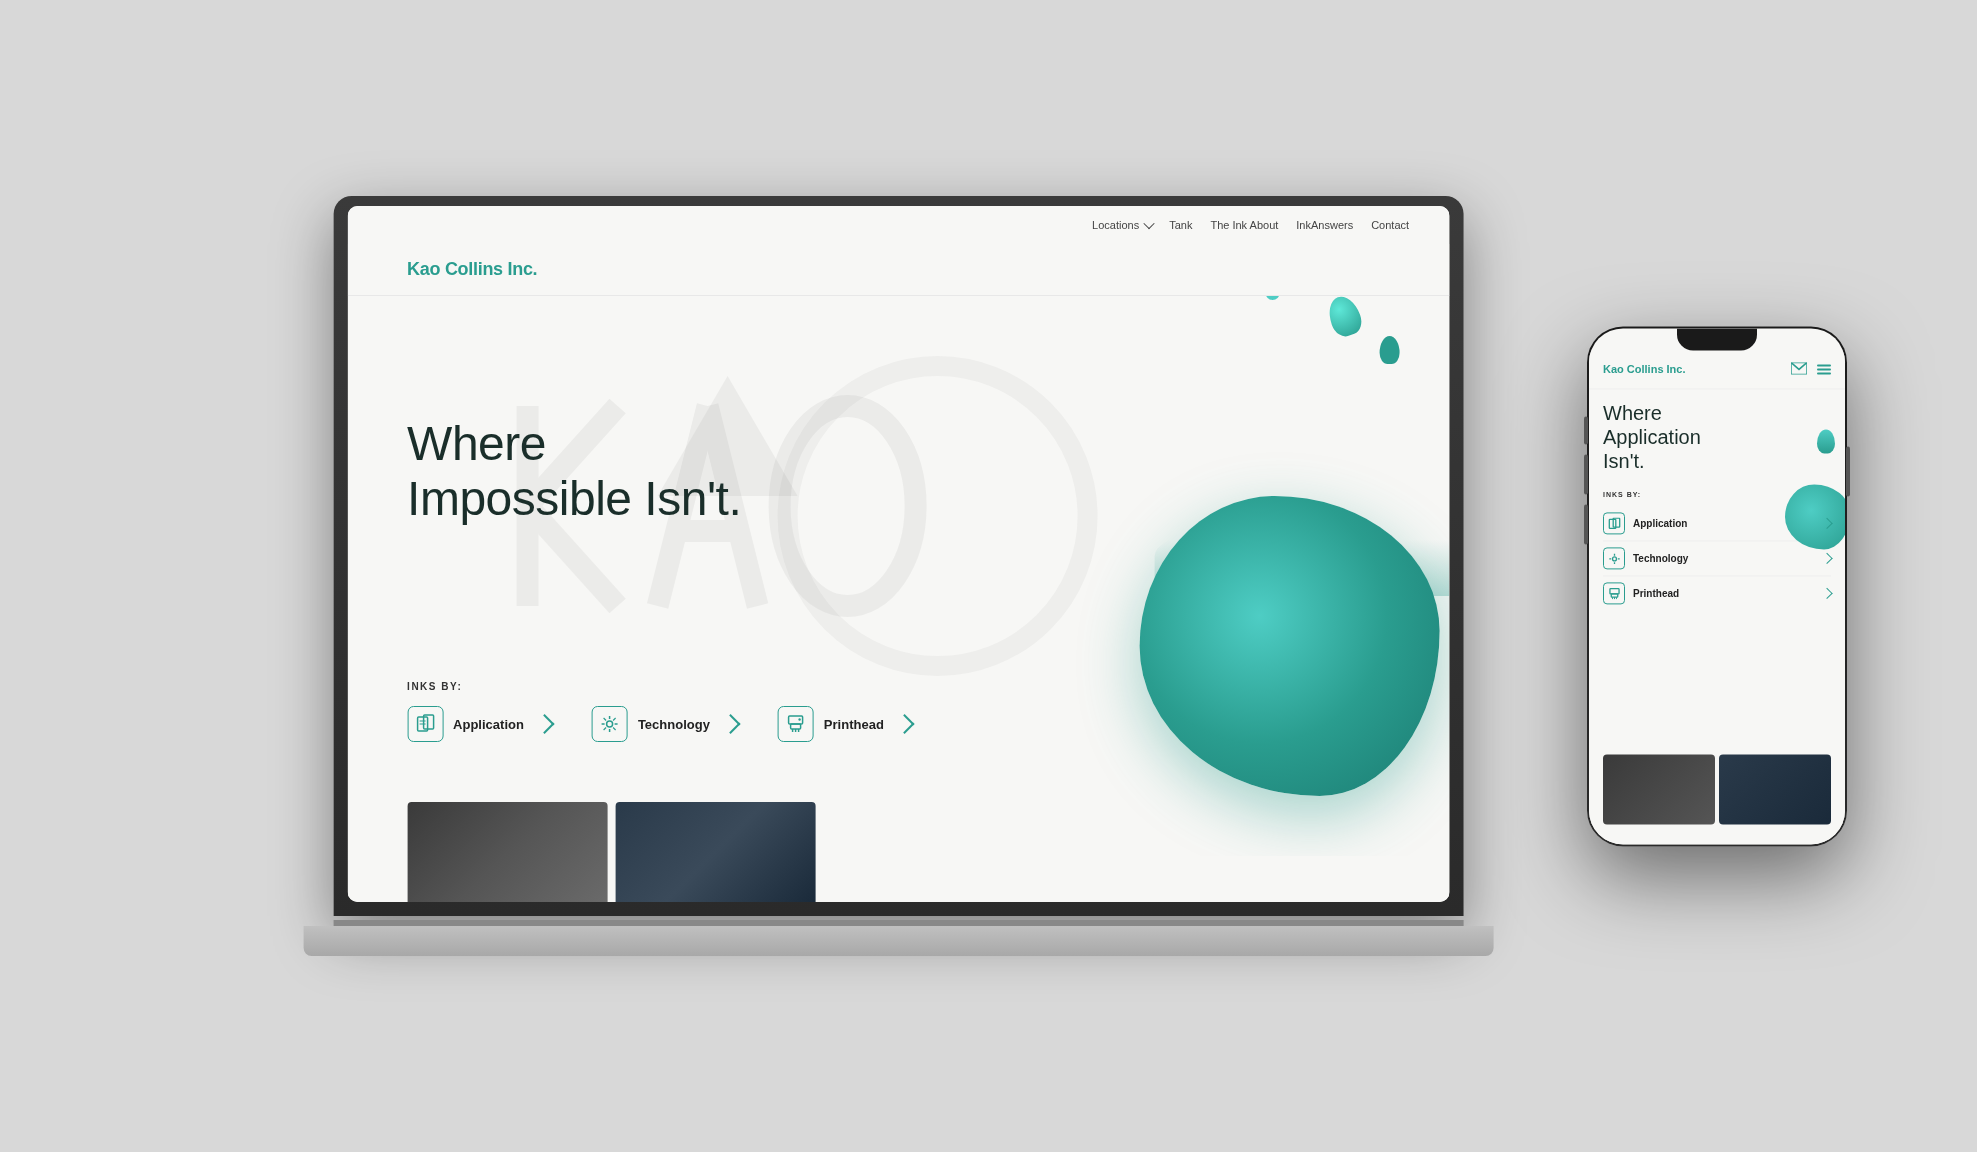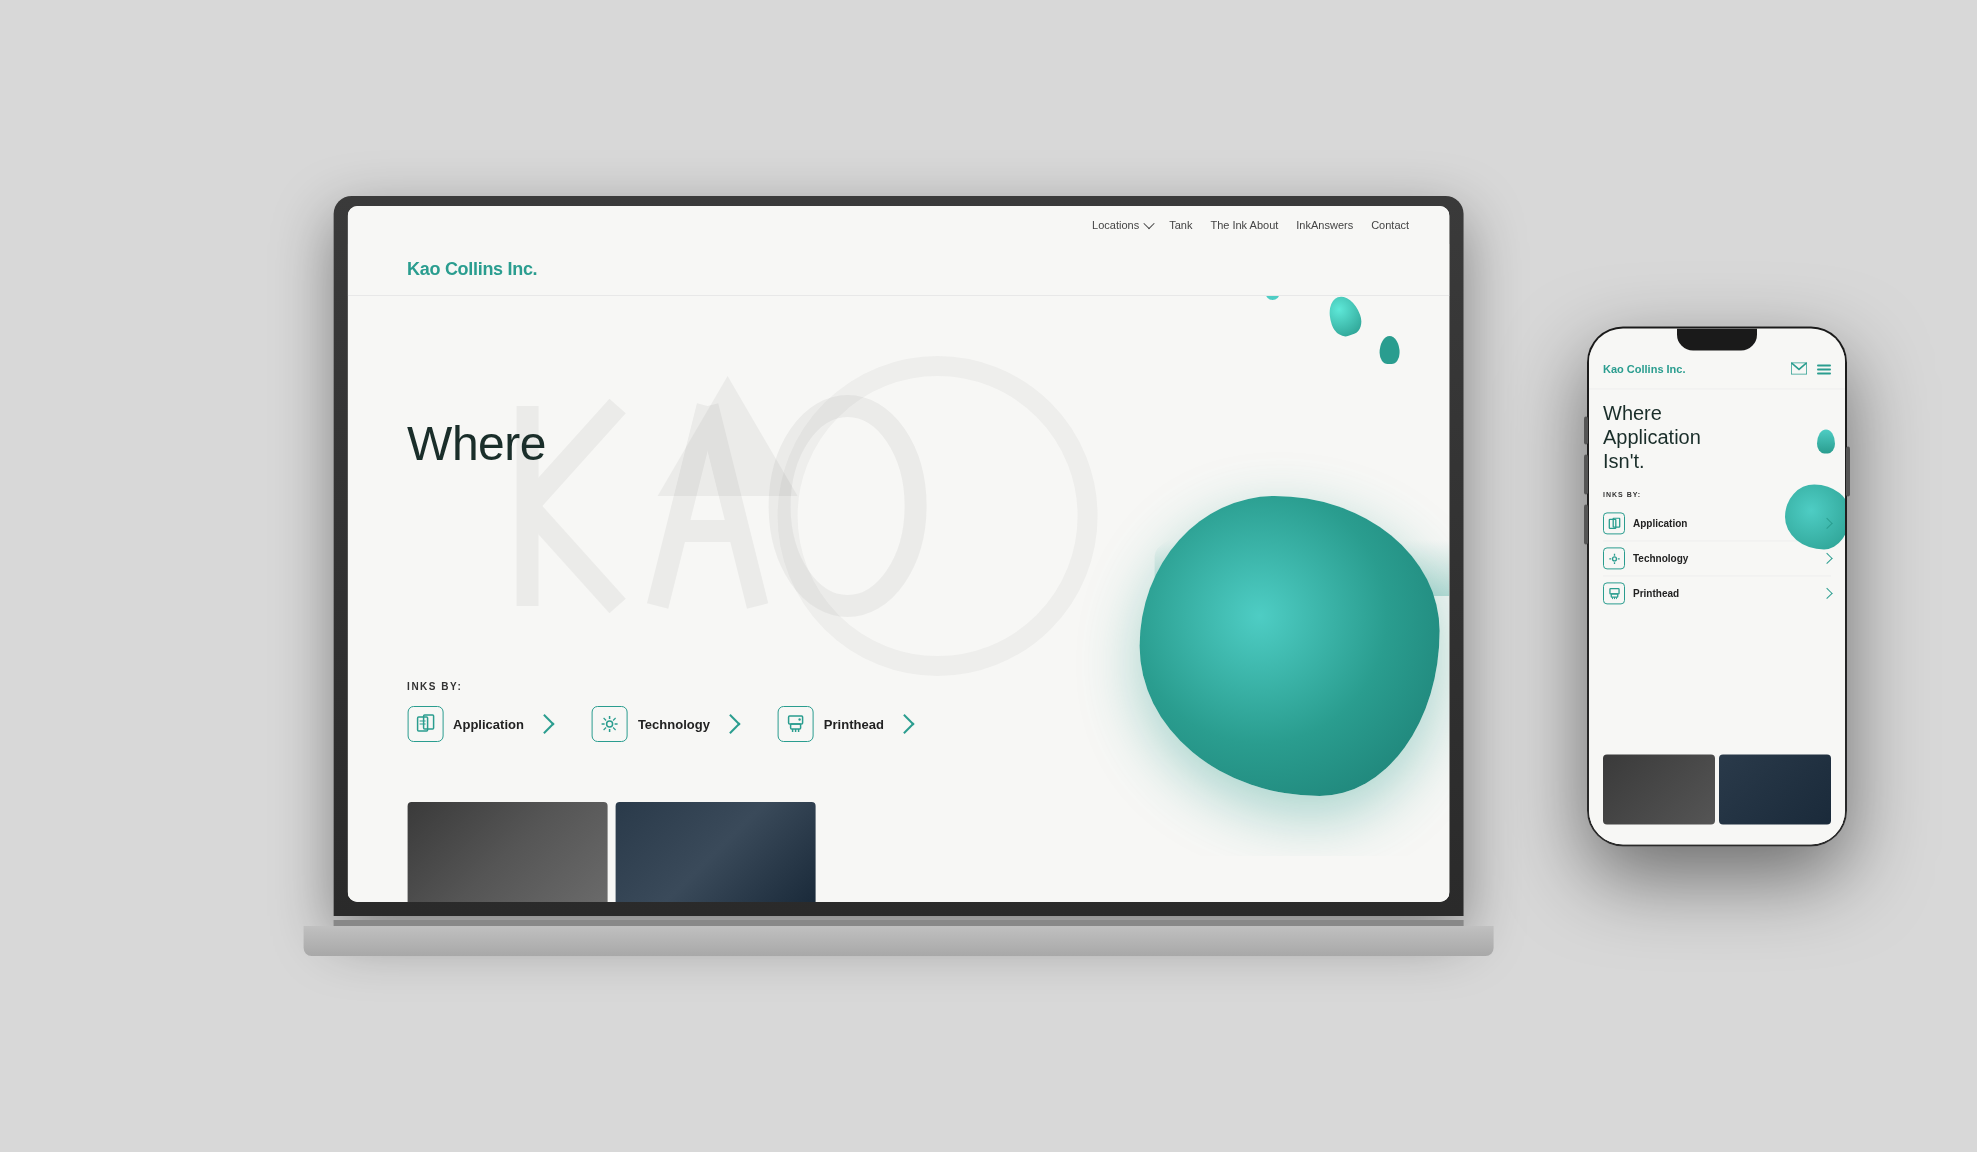--- a/index.html
+++ b/index.html
@@ -663,20 +663,21 @@
                   <ellipse cx="340" cy="120" rx="68" ry="100" stroke="#333" stroke-width="22" fill="none"></ellipse>
                 </svg>
               </div>
 
               <div class="deco-triangle"></div>
 
               <div class="deco-circle"></div>
 
               <div class="hero-headline">
                 <div>Where</div>
+                <div>Impossible Isn't.</div>
               </div>
 
               <div class="ink-splash">
                 <div class="splash-droplet3"></div>
                 <div class="splash-droplet1"></div>
                 <div class="splash-droplet2"></div>
                 <div class="splash-wave1"></div>
                 <div class="splash-circle"></div>
               </div>
 

